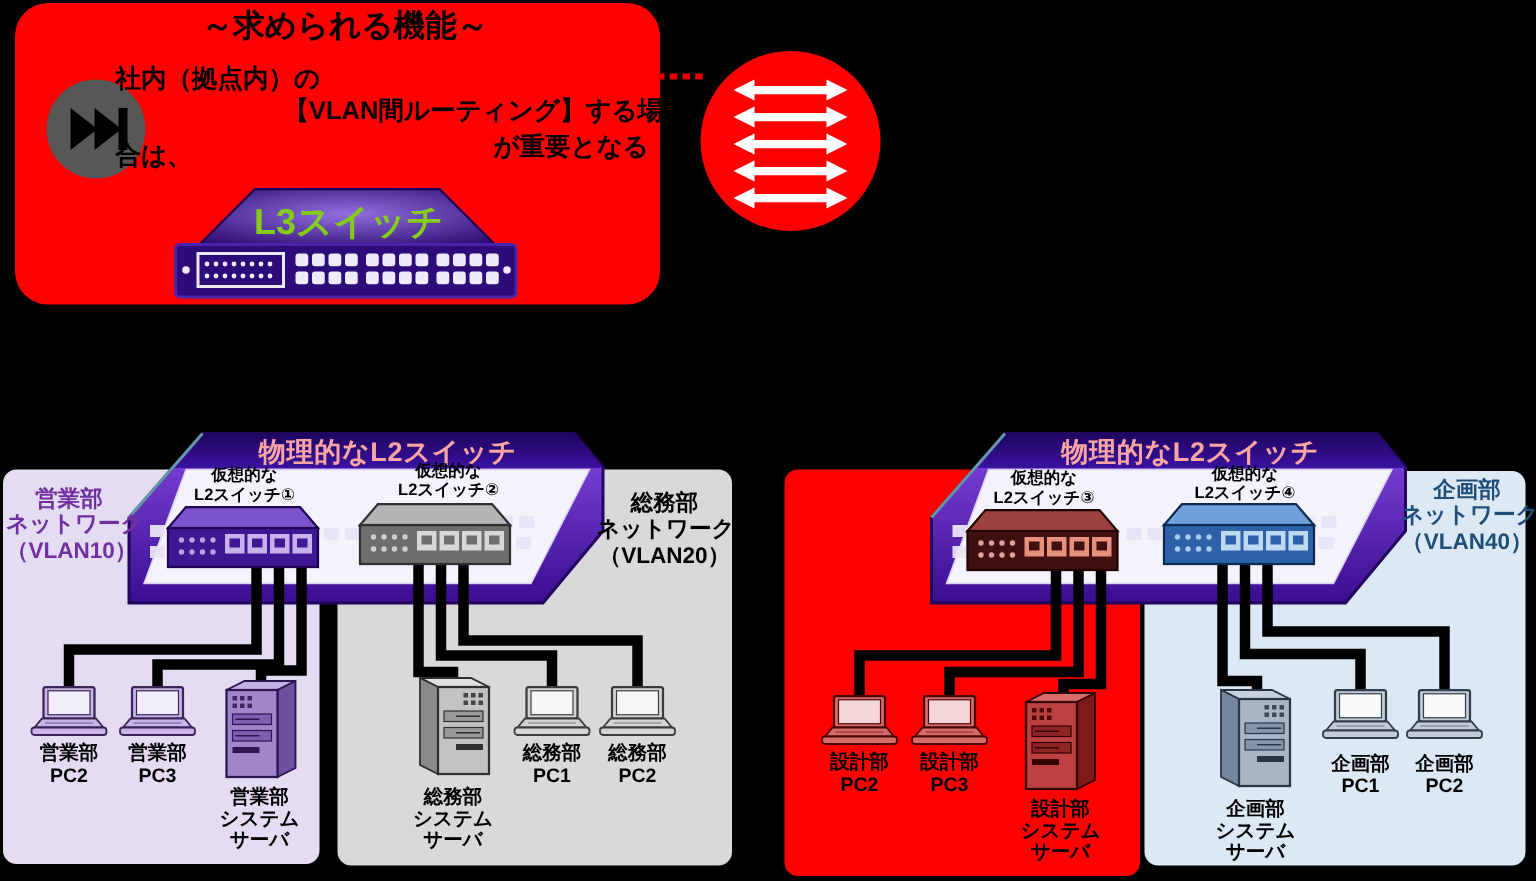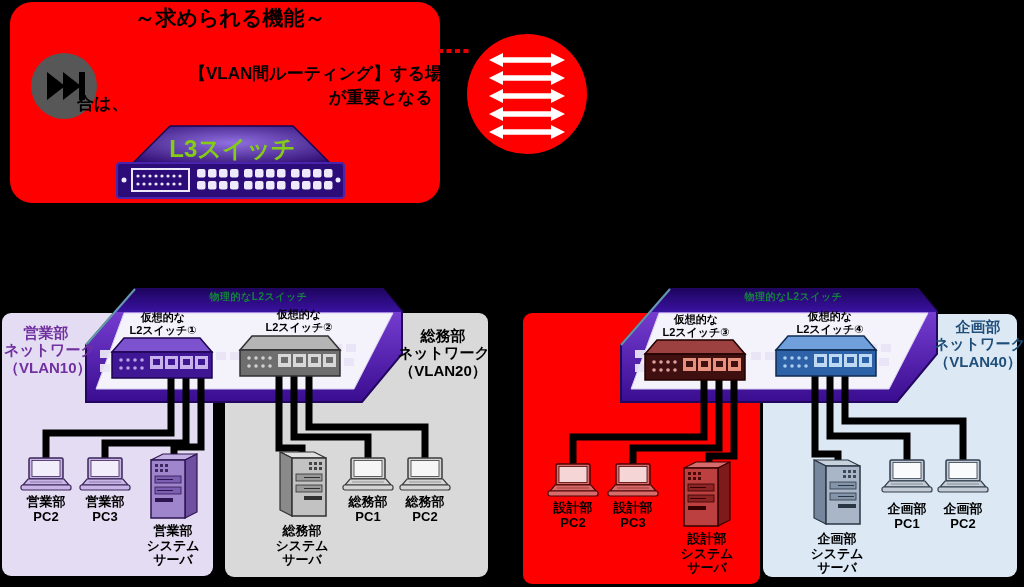--- a/index.html
+++ b/index.html
@@ -20,21 +20,21 @@
   
   .txt{position:absolute;z-index:2;color:#000;font-weight:bold;line-height:1.15;
        text-align:center;white-space:nowrap;}
   .ttl{left:30px;top:6px;width:400px;font-size:21px;}
   .ft{font-size:17px;text-align:left;}
   .ft1{left:77px;top:43px;}
   .ft2{left:189px;top:64px;}
   .ft3{left:77px;top:94px;}
   .ft4{left:329px;top:88px;}
   .l3lbl{left:165px;top:135px;width:135px;font-size:24px;color:#84cc16;}
-  .banner{width:255px;font-size:10px;color:#15803d;letter-spacing:.5px;}
+  .banner{width:255px;font-size:18px;color:#fca5a5;letter-spacing:.5px;}
   .b0{left:131px;top:291px;} .b1{left:666px;top:291px;}
   .vlbl{width:100px;font-size:11px;line-height:1.18;}
   .v0{left:113px;top:311px;} .v1{left:249px;top:308px;}
   .v2{left:646px;top:313px;} .v3{left:780px;top:310px;}
   .netlbl{font-size:15px;line-height:1.16;}
   .n0{left:4px;top:324px;width:84px;color:#7030A0;}
   .n1{left:398px;top:327px;width:90px;color:#000;}
   .n2{left:934px;top:318px;width:88px;color:#1F4E79;}
   .devlbl{font-size:13px;line-height:1.12;}
   .d0{left:14px;top:495px;width:64px;} .d1{left:73px;top:495px;width:64px;}
@@ -270,20 +270,21 @@
     <use href="#laptop" x="607" y="464" class="th-design"></use>
     <use href="#server" x="682" y="462" class="th-design"></use>
     <g transform="translate(862,460) scale(-1,1)">
         <use href="#server" class="th-planning"></use>
       </g>
     <use href="#laptop" x="881" y="460" class="th-planning"></use>
     <use href="#laptop" x="937" y="460" class="th-planning"></use>
   </svg>
 
   <div class="txt ttl">～求められる機能～</div>
+  <div class="txt ft ft1">社内（拠点内）の</div>
   <div class="txt ft ft2">【VLAN間ルーティング】する場</div>
   <div class="txt ft ft3">合は、</div>
   <div class="txt ft ft4">が重要となる</div>
   <div class="txt l3lbl">L3スイッチ</div>
 
   <div class="txt banner b0">物理的なL2スイッチ</div>
   <div class="txt banner b1">物理的なL2スイッチ</div>
 
   <div class="txt vlbl v0">
     <div>仮想的な</div>

